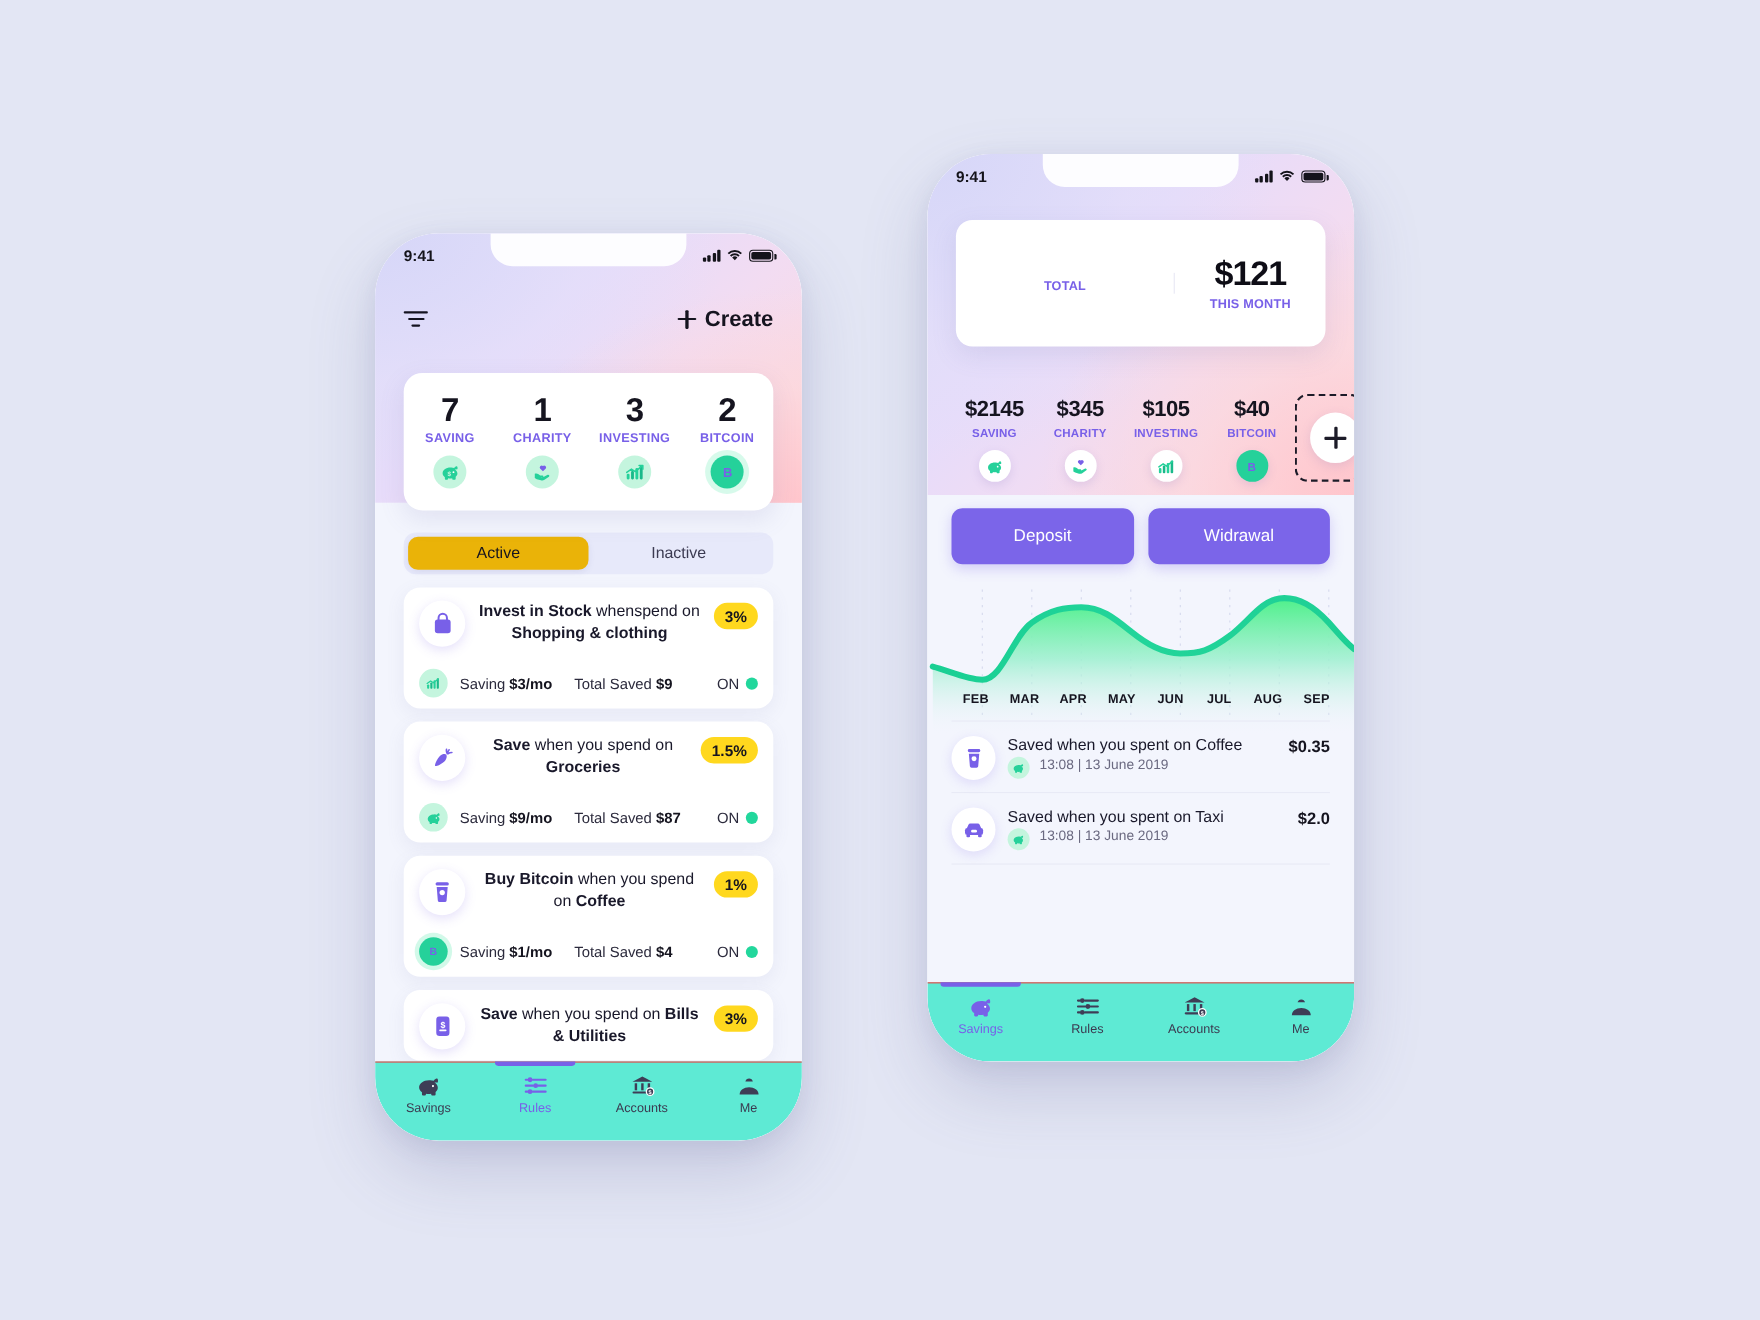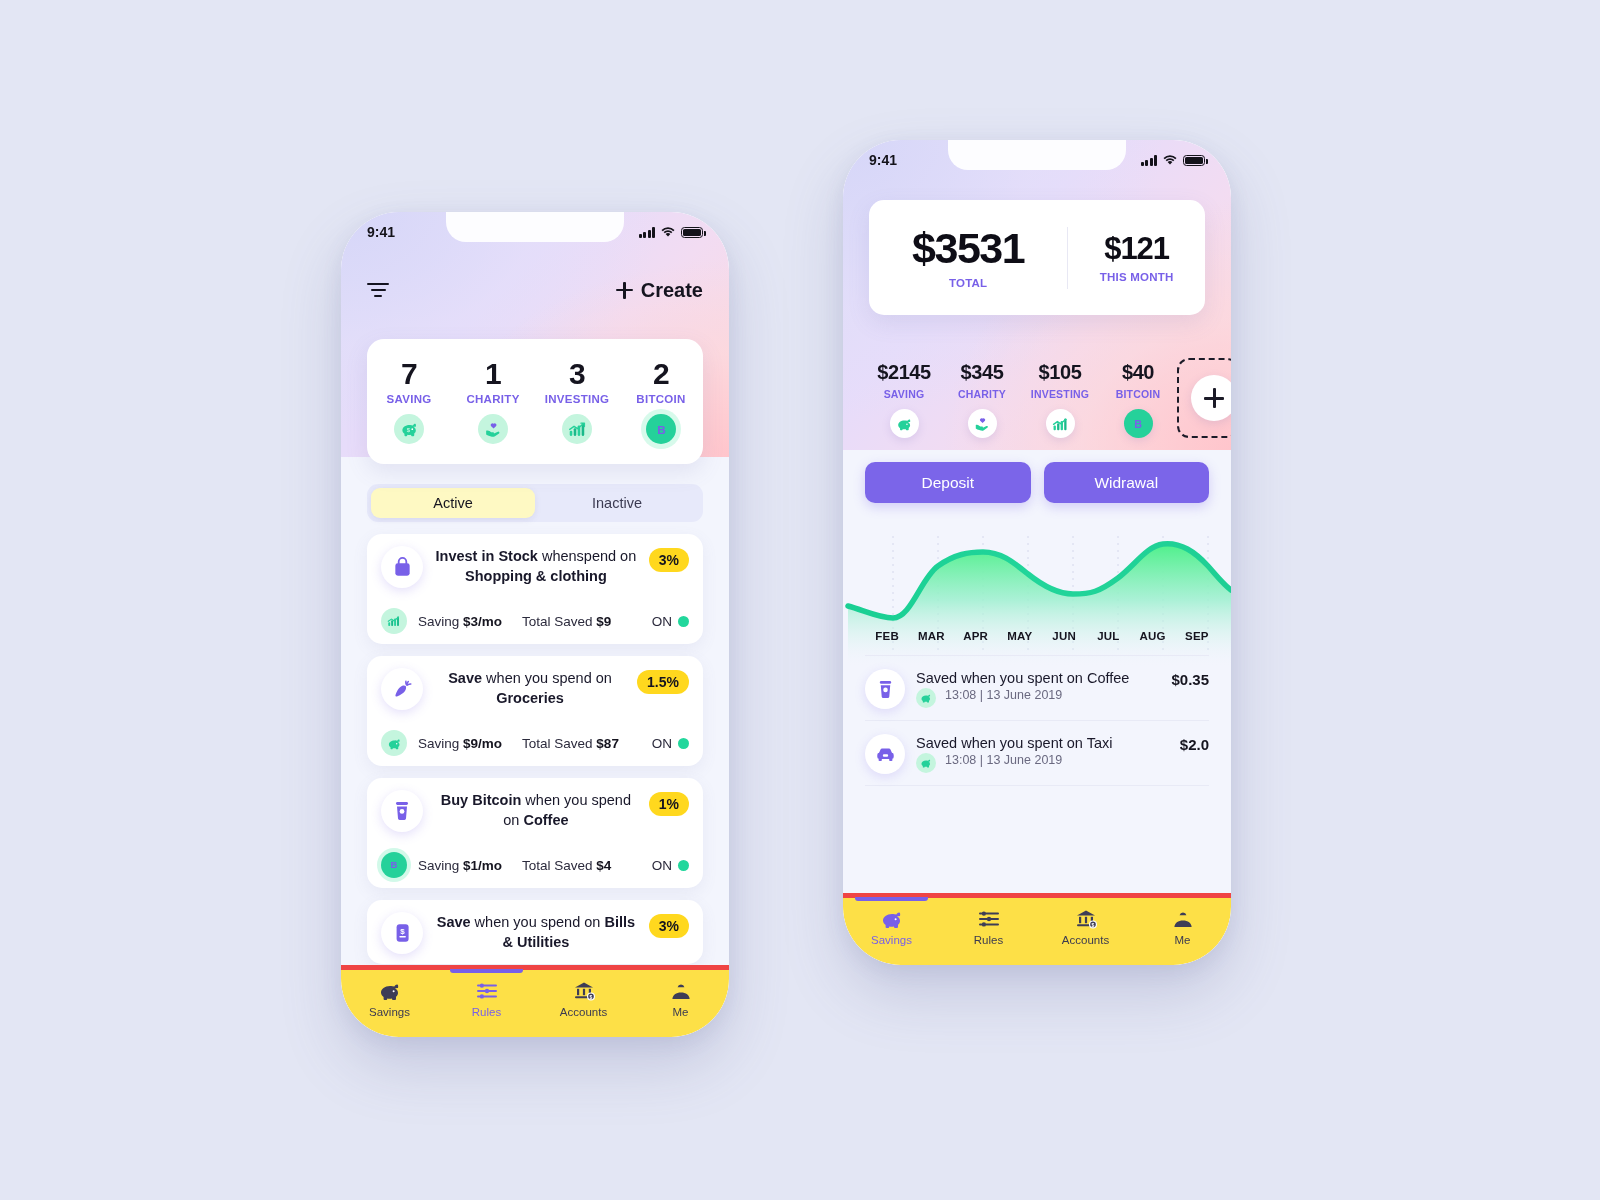--- a/index.html
+++ b/index.html
@@ -94,21 +94,21 @@
   }
   .stat-ic.glow { box-shadow:0 0 0 5px rgba(166,243,211,.45); background:#25d19a; }
 
   
   .seg {
     position:absolute; top:272px; left:26px; right:26px; height:38px;
     background:#e7e9fa; border-radius:11px; display:flex; padding:4px; z-index:12;
   }
   .seg div { flex:1; display:flex; align-items:center; justify-content:center;
              font-size:14.5px; color:#3c3b52; border-radius:9px; cursor:pointer; }
-  .seg div.on { background:#fef9c3; font-weight:500; color:#15141f; box-shadow:0 2px 6px rgba(110,110,170,.14); }
+  .seg div.on { background:#eab308; font-weight:500; color:#15141f; box-shadow:0 2px 6px rgba(110,110,170,.14); }
 
   
   .rules { position:absolute; top:322px; left:26px; right:26px; bottom:0;text-align:center; }
   .rule { background:#fff; border-radius:15px; margin-bottom:12px; padding:12px 14px 10px 14px;
           box-shadow:0 5px 16px rgba(110,110,170,.09); }
   .rule-top { display:flex; align-items:flex-start; gap:11px; }
   .ic-big { width:42px; height:42px; flex:0 0 42px; border-radius:50%; background:#fff;
             box-shadow:0 3px 11px rgba(120,96,232,.20); display:flex; align-items:center; justify-content:center; }
   .rule-txt { flex:1; font-size:14.5px; line-height:19.5px; color:#19182a; padding-top:1px; }
   .rule-txt b { font-weight:bold; }
@@ -117,22 +117,22 @@
   .rule-bot { display:flex; align-items:center; gap:11px; margin-top:20px; }
   .ic-sm { width:26px; height:26px; flex:0 0 26px; border-radius:50%; background:#c4f5de;
            display:flex; align-items:center; justify-content:center; }
   .ic-sm.glow { background:#25d19a; box-shadow:0 0 0 4px rgba(166,243,211,.5); }
   .rule-meta { flex:1; display:flex; gap:20px; font-size:13.5px; color:#2b2a3c; }
   .rule-meta b { font-weight:bold; color:#15141f; }
   .onstate { display:flex; align-items:center; gap:6px; font-size:13.5px; color:#2b2a3c; }
   .dot-on { width:11px; height:11px; border-radius:50%; background:#22d79c; }
 
   
-  .tabbar { position:absolute; left:0; right:0; bottom:0; height:72px; background:#fde047; z-index:36;
-            display:flex; border-top:5px solid #ef4444; }
+  .tabbar { position:absolute; left:0; right:0; bottom:0; height:72px; background:#5eead4; z-index:36;
+            display:flex; border-top:1px solid #ef4444; }
   .tab { flex:1; display:flex; flex-direction:column; align-items:center; justify-content:flex-start;
          padding-top:11px; gap:5px; position:relative; cursor:pointer; }
   .tab .tl { font-size:11.5px; color:#3b3a50; }
   .tab.active .tl { color:#7860e8; }
   .tab.active::before { content:""; position:absolute; top:-1px; left:12%; width:76%; height:3.5px;
                         background:#7860e8; border-radius:0 0 3px 3px; }
   .tab svg { display:block; }
 
   
   #phone-right .hdr-grad { height:310px; }
@@ -157,21 +157,21 @@
           display:flex; align-items:center; justify-content:center; box-shadow:0 3px 9px rgba(130,110,190,.18); }
   .addbox { flex:0 0 62px; height:80px; margin-top:1px; border:2px dashed #1c1b28; border-radius:12px;
             display:flex; align-items:center; justify-content:center; }
   .addcirc { width:46px; height:46px; border-radius:50%; background:#fff; position:relative;
              margin-left:12px; box-shadow:0 3px 10px rgba(120,110,180,.18); }
   .addcirc::before,.addcirc::after{content:"";position:absolute;background:#1c1b28;border-radius:1px;}
   .addcirc::before{left:13px;top:21.5px;width:20px;height:3px}
   .addcirc::after{top:13px;left:21.5px;width:3px;height:20px}
 
   .actions { position:absolute; top:322px; left:22px; right:22px; display:flex; gap:13px; z-index:20; }
-  .act { flex:1; height:41px; background:#7b65e9; border-radius:10px; color:#fff; font-size:15.5px;
+  .act { flex:1; height:51px; background:#7b65e9; border-radius:10px; color:#fff; font-size:15.5px;
          display:flex; align-items:center; justify-content:center; cursor:pointer;
          box-shadow:0 4px 12px rgba(123,101,233,.28); }
 
   .chartwrap { position:absolute; top:378px; left:0; right:0; height:150px; z-index:10; }
   .xaxis { position:absolute; top:490px; left:22px; right:12px; display:flex; z-index:11; }
   .xaxis span { flex:1; text-align:center; font-size:11.5px; font-weight:bold; color:#15141f; letter-spacing:.2px; }
 
   .txlist { position:absolute; top:515px; left:22px; right:22px; z-index:12; }
   .tx { display:flex; align-items:flex-start; gap:11px; padding:13px 0 11px 0; border-top:1px solid #e8eaf6; }
   .tx-ic { width:40px; height:40px; flex:0 0 40px; border-radius:50%; background:#fff;
@@ -464,21 +464,20 @@
           <path d="M1.5 4a9.2 9.2 0 0 1 13 0l-1.2 1.2a7.5 7.5 0 0 0-10.6 0z" fill="#14131a"></path>
         </svg>
         <div class="batt">
             <i></i>
           </div>
       </div>
     </div>
 
     <div class="bal-card">
       <div class="bal-a">
-        <div class="bal-num">$3531</div>
         <div class="bal-lbl">TOTAL</div>
       </div>
       <div class="bal-b">
         <div class="bal-num">$121</div>
         <div class="bal-lbl">THIS MONTH</div>
       </div>
     </div>
 
     <div class="buckets">
       <div class="bucket">

